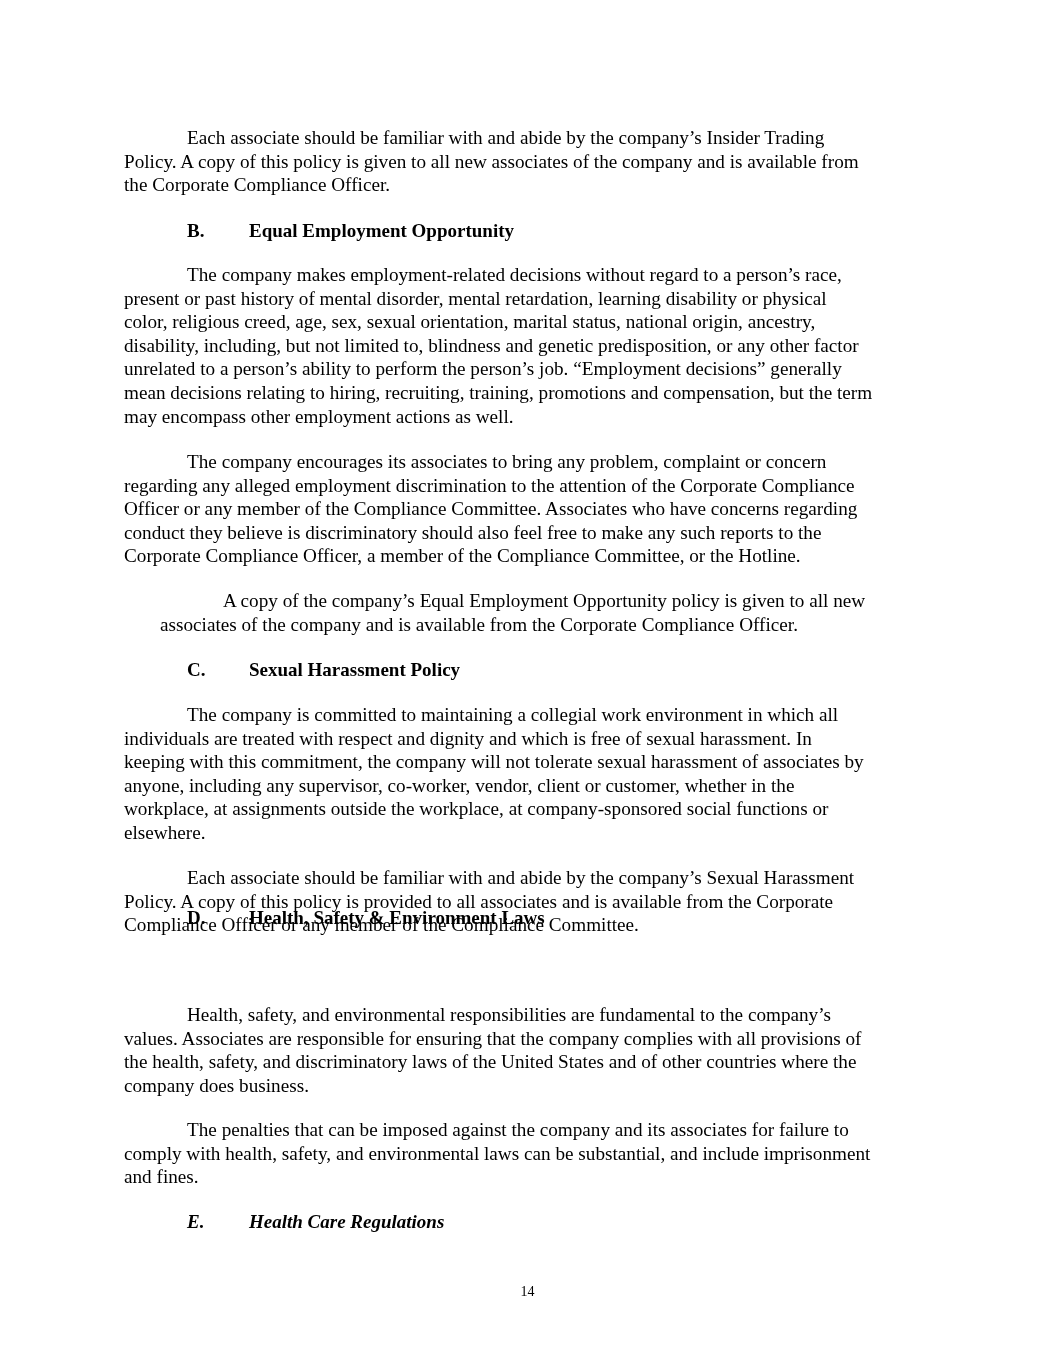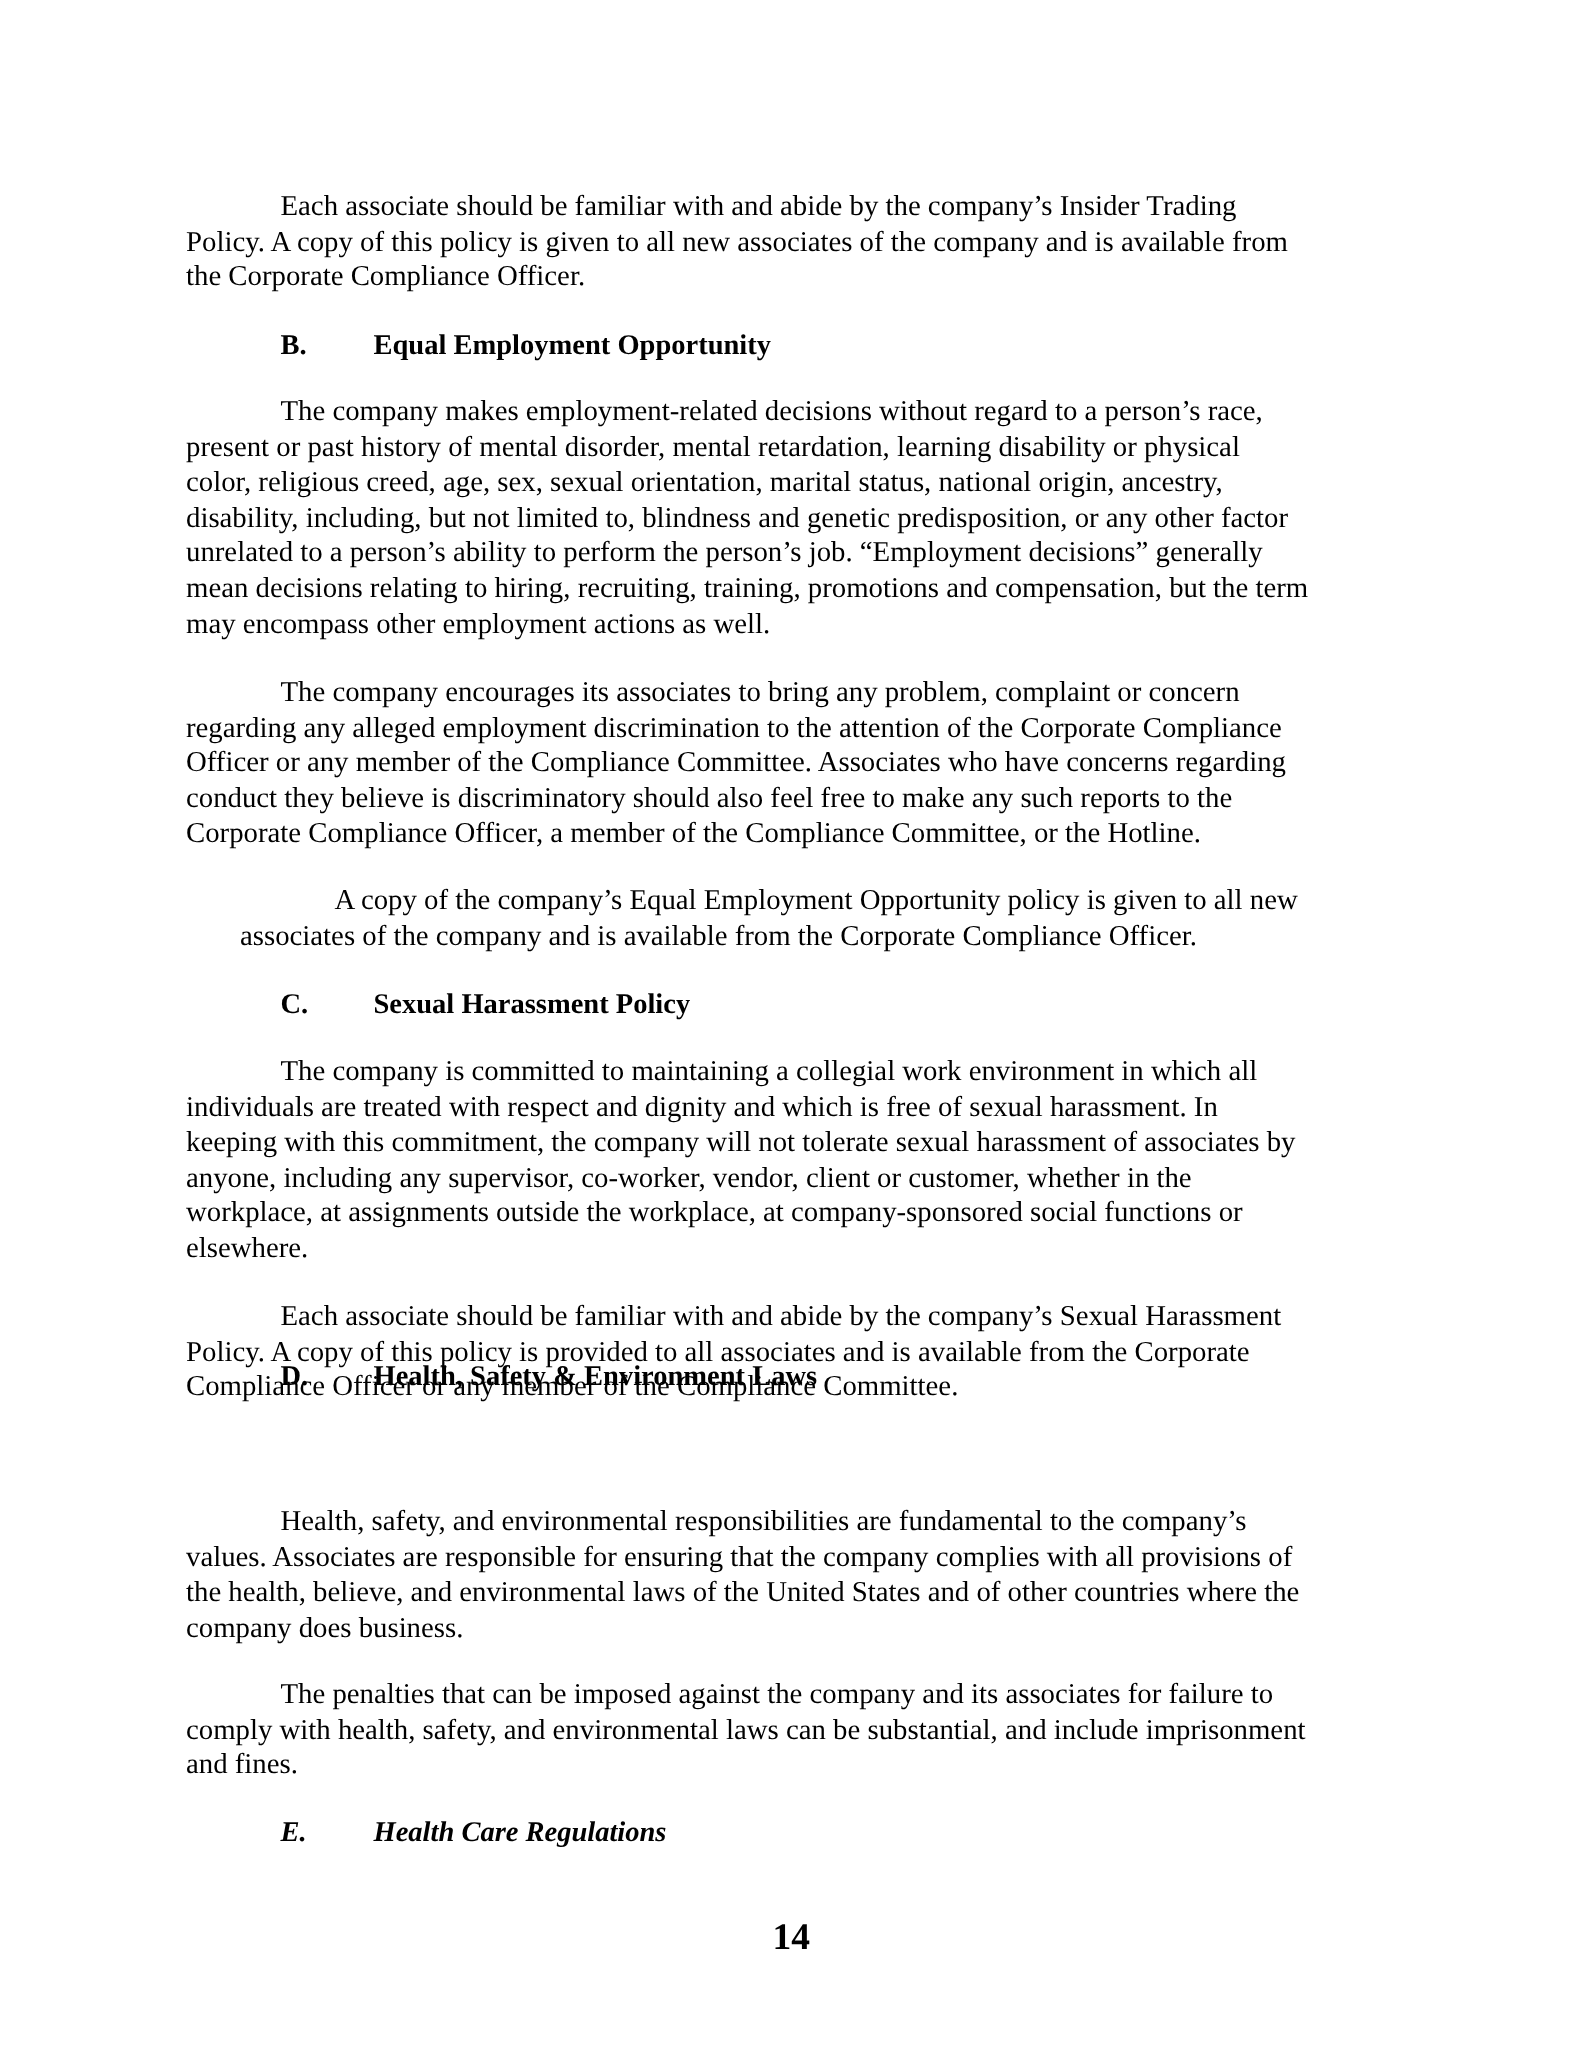--- a/index.html
+++ b/index.html
@@ -49,23 +49,22 @@
     .heading .letter {
       display: inline-block;
       width: 62px;
     }
     .page-number {
       position: absolute;
       left: 0;
       width: 1055px;
       text-align: center;
       top: 1280px;
-      font-size: 25px;
+      font-size: 14px;
       line-height: 23.6px;
-      font-weight: bold;
     }
   </style>
 </head>
 <body>
 
 <div class="page">
 
   <div class="block" style="top:126px;">
     <span class="line indent">Each associate should be familiar with and abide by the company’s Insider Trading</span>
     <span class="line">Policy. A copy of this policy is given to all new associates of the company and is available from</span>
@@ -118,21 +117,21 @@
     <span class="line">Compliance Officer or any member of the Compliance Committee.</span>
   </div>
 
   <div class="heading" style="top:906px;">
     <span class="letter">D.</span><span>Health, Safety &amp; Environment Laws</span>
   </div>
 
   <div class="block" style="top:1003px;">
     <span class="line indent">Health, safety, and environmental responsibilities are fundamental to the company’s</span>
     <span class="line">values. Associates are responsible for ensuring that the company complies with all provisions of</span>
-    <span class="line">the health, believe, and environmental laws of the United States and of other countries where the</span>
+    <span class="line">the health, safety, and discriminatory laws of the United States and of other countries where the</span>
     <span class="line">company does business.</span>
   </div>
 
   <div class="block" style="top:1118px;">
     <span class="line indent">The penalties that can be imposed against the company and its associates for failure to</span>
     <span class="line">comply with health, safety, and environmental laws can be substantial, and include imprisonment</span>
     <span class="line">and fines.</span>
   </div>
 
   <div class="heading" style="top:1210px;font-style:italic;">

